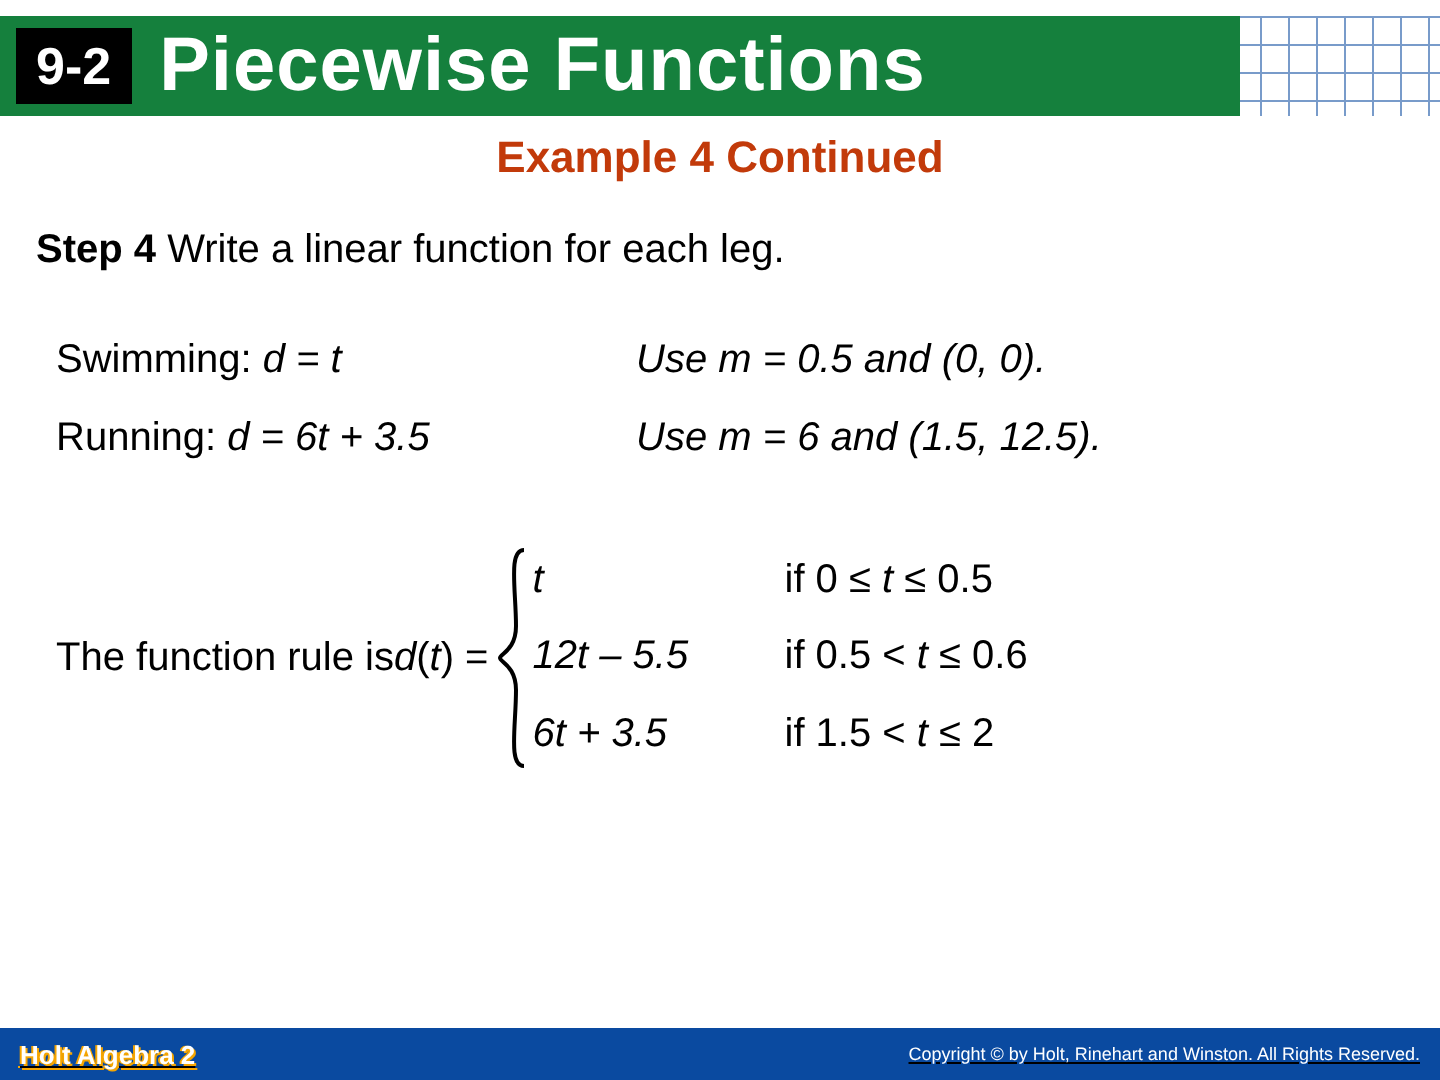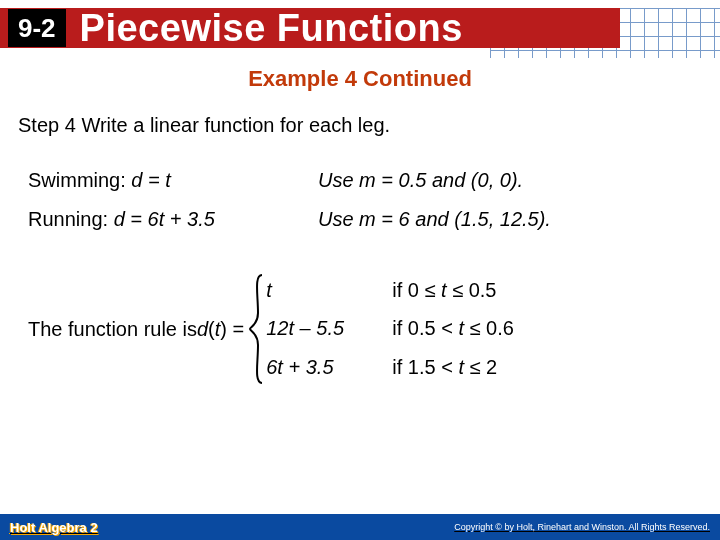--- a/index.html
+++ b/index.html
@@ -19,22 +19,22 @@
     position: absolute; right: 0; top: 8px;
     width: 230px; height: 50px;
     background-image:
       linear-gradient(#0a4aa0 1.2px, transparent 1.2px),
       linear-gradient(90deg, #0a4aa0 1.2px, transparent 1.2px);
     background-size: 14px 14px;
     opacity: 0.55;
   }
   .title-bar {
     position: absolute; left: 0; top: 8px;
-    width: 620px; height: 40px;
-    background: #b91c1c;
+    width: 620px; height: 50px;
+    background: #15803d;
     display: flex; align-items: center;
   }
   .lesson-badge {
     background: #000; color: #fff;
     font-weight: bold; font-size: 26px;
     padding: 6px 10px;
     margin-left: 8px;
     line-height: 1;
   }
   .lesson-title {
@@ -43,21 +43,21 @@
     letter-spacing: 0.5px;
   }
   .subtitle {
     text-align: center;
     color: #c23a0a;
     font-weight: 900;
     font-size: 22px;
   }
   .content { padding: 22px 26px 0 18px; color: #000; font-size: 20px; }
   .step-line { margin-bottom: 32px; }
-  .step-line b { font-weight: 400; }
+  .step-line b { font-weight: 700; }
   .two-col {
     display: grid;
     grid-template-columns: 290px 1fr;
     row-gap: 16px;
     margin-left: 10px;
     margin-bottom: 42px;
   }
   .italic { font-style: italic; }
   .rule-row {
     display: flex; align-items: center;

